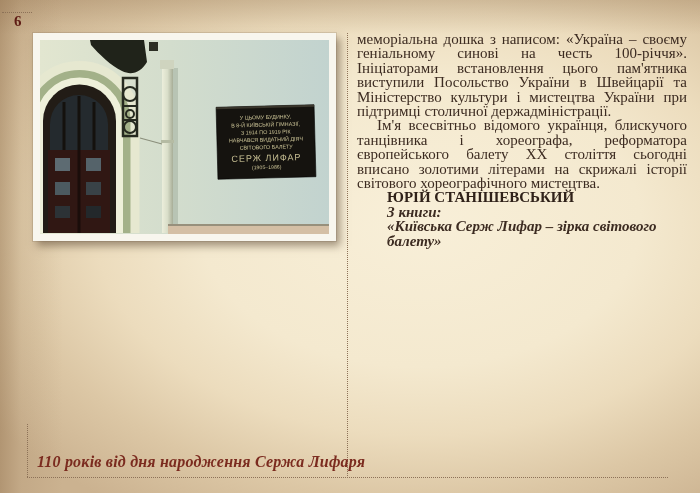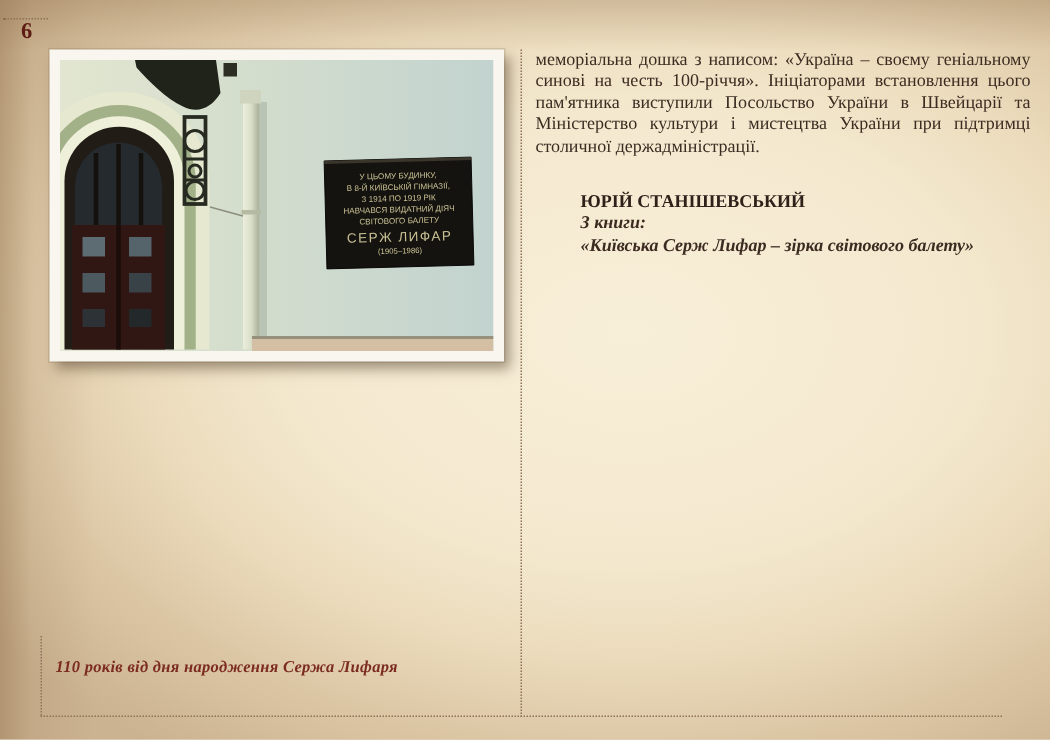--- a/index.html
+++ b/index.html
@@ -25,31 +25,31 @@
     background:#f8f6ee;padding:7px;
     box-shadow:4px 5px 8px rgba(80,60,40,0.5), 0 0 0 1px rgba(120,100,80,0.18);
     line-height:0;
   }
   .caption{
     position:absolute;left:35px;top:248px;width:312px;
     font-size:10.5px;line-height:13px;color:#46312a;
   }
   .article{
     position:absolute;left:357px;top:32px;width:330px;
-    font-size:12px;line-height:14.4px;color:#3c2b21;
+    font-size:15px;line-height:14.4px;color:#3c2b21;
     text-align:justify;
   }
   .article p{margin:0;}
   .article p.indent{text-indent:20px;}
-  .byline{margin:23px 0 0 30px;text-align:left;}
+  .byline{margin:0 0 0 30px;text-align:left;}
   .byline .author{font-weight:bold;color:#2f2119;}
   .byline .src{font-style:italic;font-weight:bold;}
   .footer-title{
-    position:absolute;left:37px;top:439px;
-    font-size:11px;font-weight:bold;font-style:italic;color:#7b2b1f;
+    position:absolute;left:37px;top:453px;
+    font-size:16px;font-weight:bold;font-style:italic;color:#7b2b1f;
     letter-spacing:0.2px;
   }
   .plaque-text{fill:#c8c094;font-family:"Liberation Sans",sans-serif;}
 </style>
 </head>
 <body>
 
 <div class="page">
 
   <div class="dotted-h" style="left:2px;top:12px;width:30px;"></div>
@@ -135,20 +135,21 @@
       <rect x="128" y="184" width="161" height="2" fill="#97907c"></rect>
       <rect x="128" y="186" width="161" height="8" fill="#d4bfa5"></rect>
     </svg>
   </div>
 
 
   <div class="dotted-v" style="left:347px;top:33px;height:445px;"></div>
 
   <div class="article">
     <p>меморіальна дошка з написом: «Україна – своєму геніальному синові на честь 100-річчя». Ініціаторами встановлення цього пам'ятника виступили Посольство України в Швейцарії та Міністерство культури і мистецтва України при підтримці столичної держадміністрації.</p>
+    <p class="indent">Ім'я всесвітньо відомого українця, блискучого танцівника і хореографа, реформатора європейського балету ХХ століття сьогодні вписано золотими літерами на скрижалі історії світового хореографічного мистецтва.</p>
     <div class="byline">
       <div class="author">ЮРІЙ СТАНІШЕВСЬКИЙ</div>
       <div class="src">З книги:</div>
       <div class="src">«Київська Серж Лифар – зірка світового балету»</div>
     </div>
   </div>
 
   <div class="dotted-v" style="left:27px;top:424px;height:53px;"></div>
   <div class="dotted-h" style="left:27px;top:477px;width:641px;"></div>
   <div class="footer-title">110 років від дня народження Сержа Лифаря</div>

